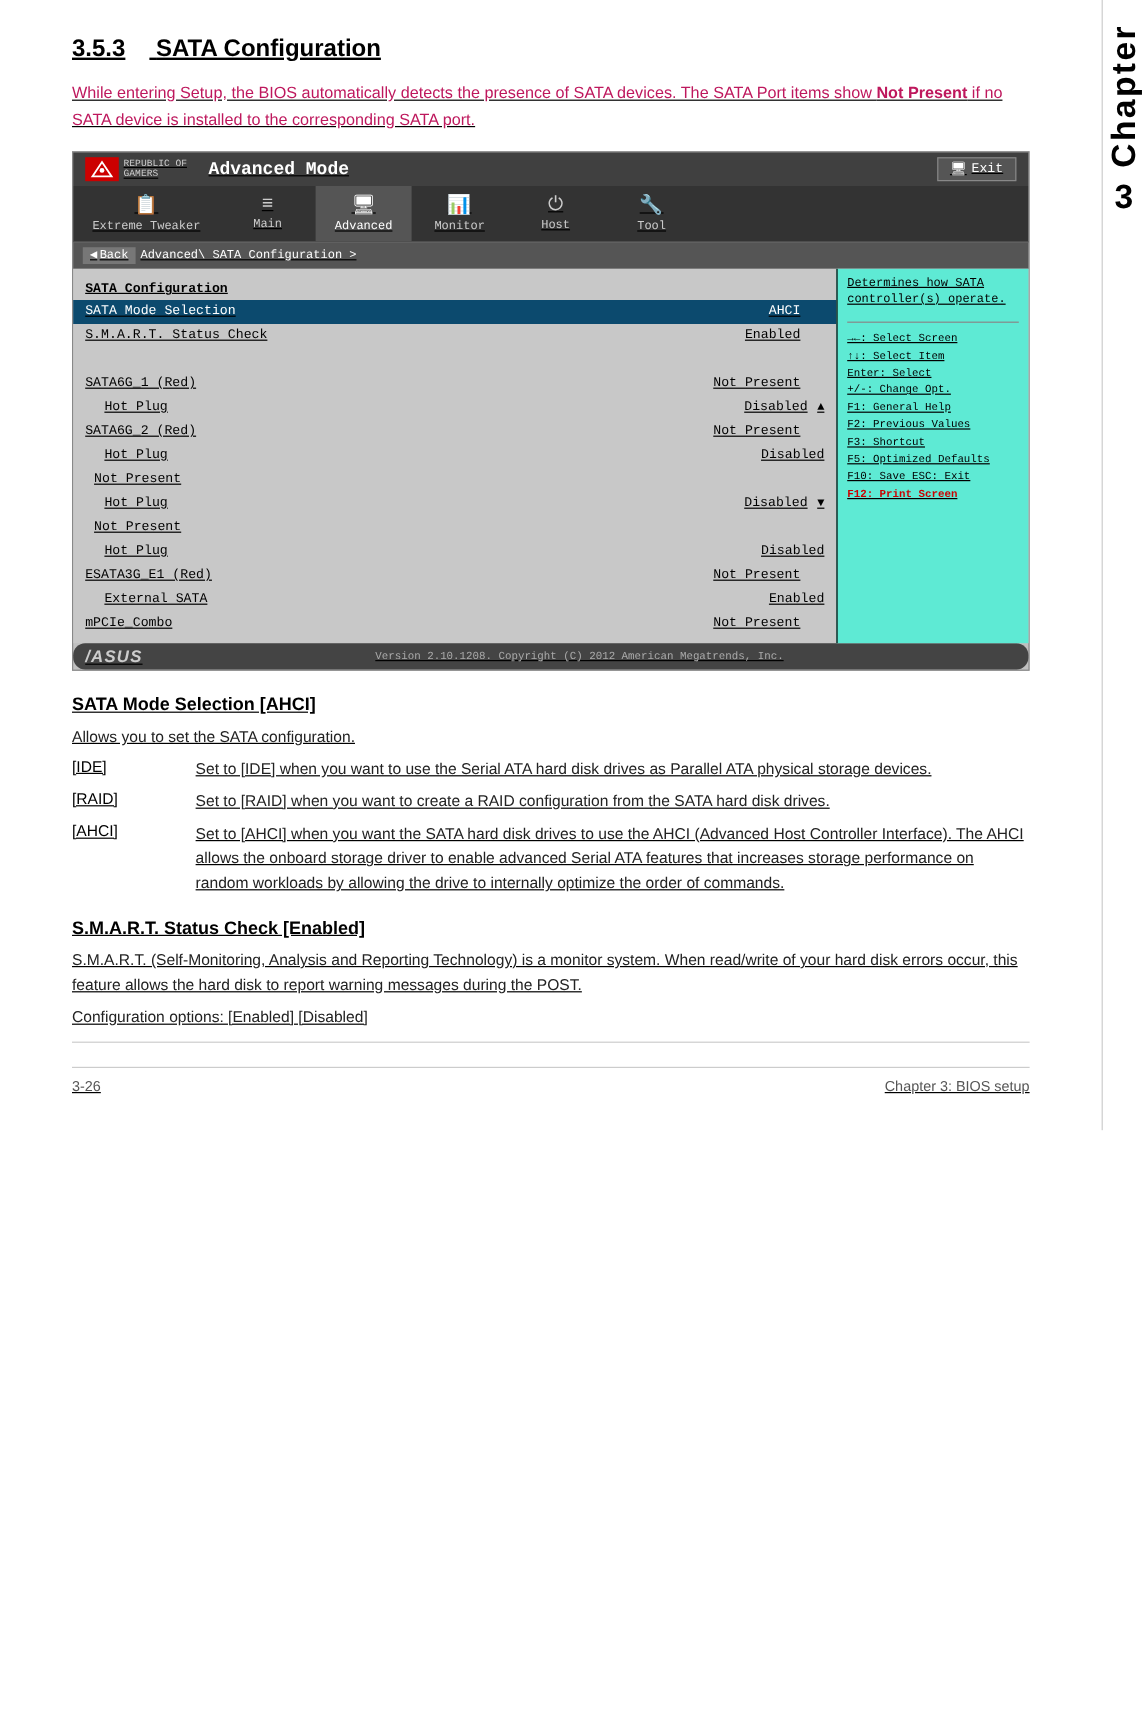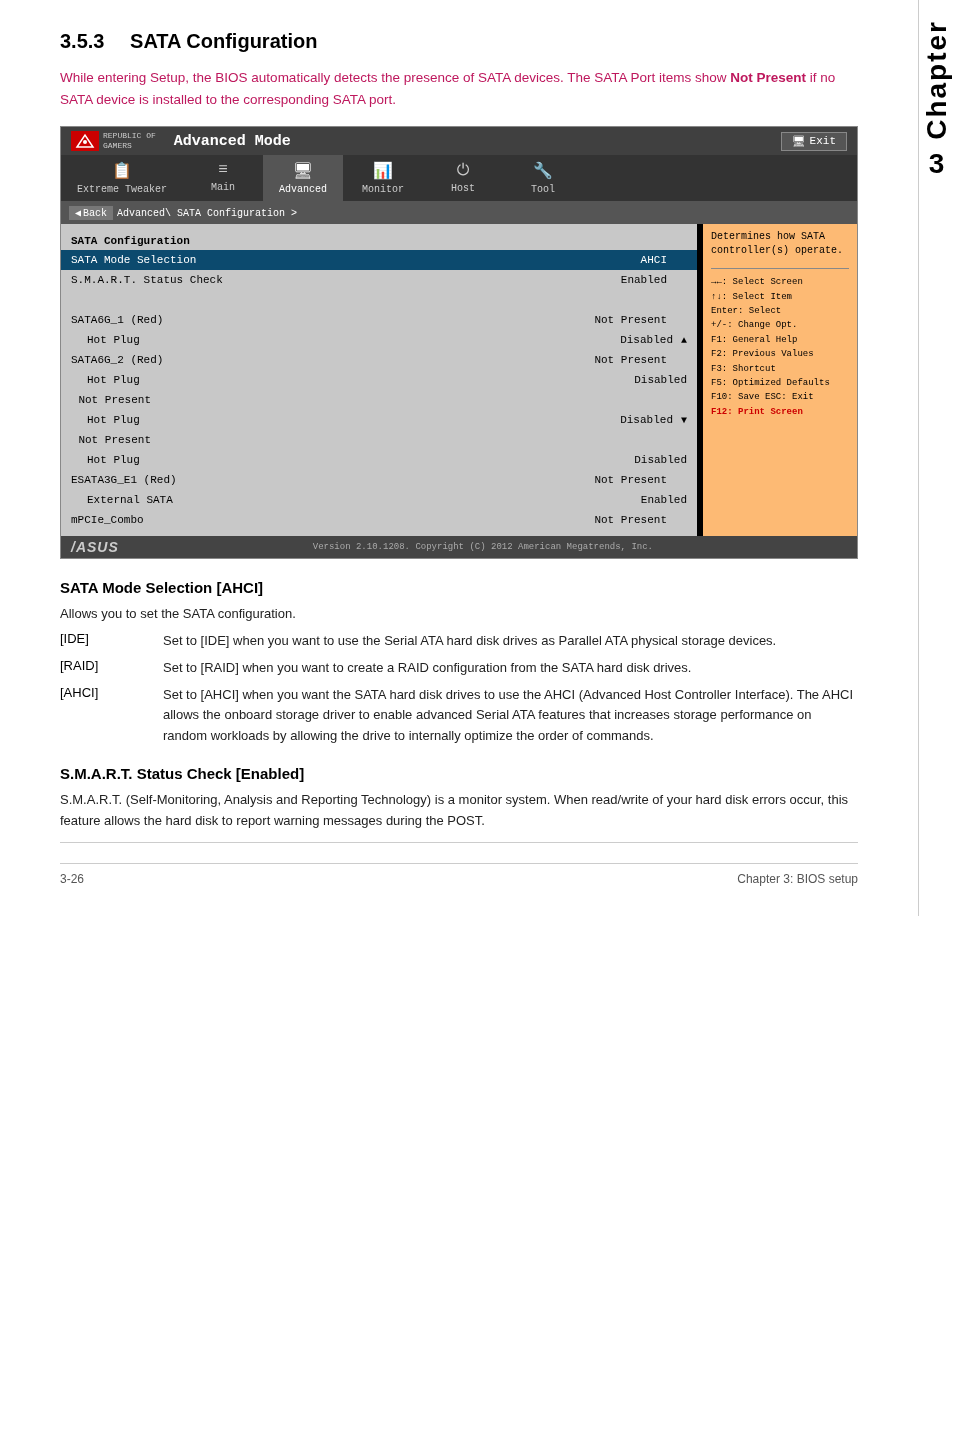--- a/index.html
+++ b/index.html
@@ -8,20 +8,21 @@
       font-size: 14px;
       background: #fff;
       width: 954px;
       color: #000;
     }
 
     .page-wrapper {
       width: 954px;
       padding: 30px 60px 30px 60px;
       position: relative;
+      text-decoration: underline;
     }
 
     
     .chapter-sidebar {
       position: absolute;
       right: 0;
       top: 0;
       width: 36px;
       height: 100%;
       background: #fff;
@@ -87,21 +88,21 @@
       justify-content: space-between;
       padding: 4px 10px;
     }
     .bios-header-left {
       display: flex;
       align-items: center;
       gap: 8px;
     }
     .rog-logo {
       display: flex;
-      align-items: flex-start;
+      align-items: center;
       gap: 4px;
     }
     .rog-logo-icon {
       width: 28px;
       height: 20px;
       background: #cc0000;
       display: inline-flex;
       align-items: center;
       justify-content: center;
       font-size: 7px;
@@ -225,24 +226,24 @@
       align-items: center;
       gap: 4px;
     }
     .scroll-arrow {
       font-size: 10px;
       color: #000;
     }
 
     .bios-sidebar {
       width: 160px;
-      background: #fdba74;
+      background: #5eead4;
       padding: 6px 8px;
       font-size: 10px;
-      border-left: 6px solid #000000;
+      border-left: 1px solid #000000;
     }
     .bios-help-text {
       font-size: 10px;
       color: #000;
       line-height: 1.4;
       margin-bottom: 10px;
     }
     .bios-key-help {
       font-size: 9px;
       color: #000;
@@ -257,20 +258,21 @@
     .bios-footer {
       background: #444;
       color: #aaa;
       text-align: center;
       padding: 3px;
       font-size: 9px;
       display: flex;
       align-items: center;
       justify-content: space-between;
       padding: 3px 10px;
+      border-radius: 10px;
     }
     .asus-footer-logo {
       font-family: Arial, sans-serif;
       font-style: italic;
       font-weight: bold;
       font-size: 14px;
       color: #ccc;
       letter-spacing: 1px;
     }
 
@@ -518,20 +520,21 @@
       <span class="option-key">[RAID]</span>
       <span class="option-desc">Set to [RAID] when you want to create a RAID configuration from the SATA hard disk drives.</span>
     </div>
     <div class="option-row">
       <span class="option-key">[AHCI]</span>
       <span class="option-desc">Set to [AHCI] when you want the SATA hard disk drives to use the AHCI (Advanced Host Controller Interface). The AHCI allows the onboard storage driver to enable advanced Serial ATA features that increases storage performance on random workloads by allowing the drive to internally optimize the order of commands.</span>
     </div>
 
     <div class="subsection-heading">S.M.A.R.T. Status Check [Enabled]</div>
     <p class="subsection-text">S.M.A.R.T. (Self-Monitoring, Analysis and Reporting Technology) is a monitor system. When read/write of your hard disk errors occur, this feature allows the hard disk to report warning messages during the POST.</p>
+    <p class="subsection-text">Configuration options: [Enabled] [Disabled]</p>
 
     <div class="divider"></div>
     <div class="page-footer">
       <span>3-26</span>
       <span>Chapter 3: BIOS setup</span>
     </div>
 
   </div>
 
   <div class="chapter-sidebar">

